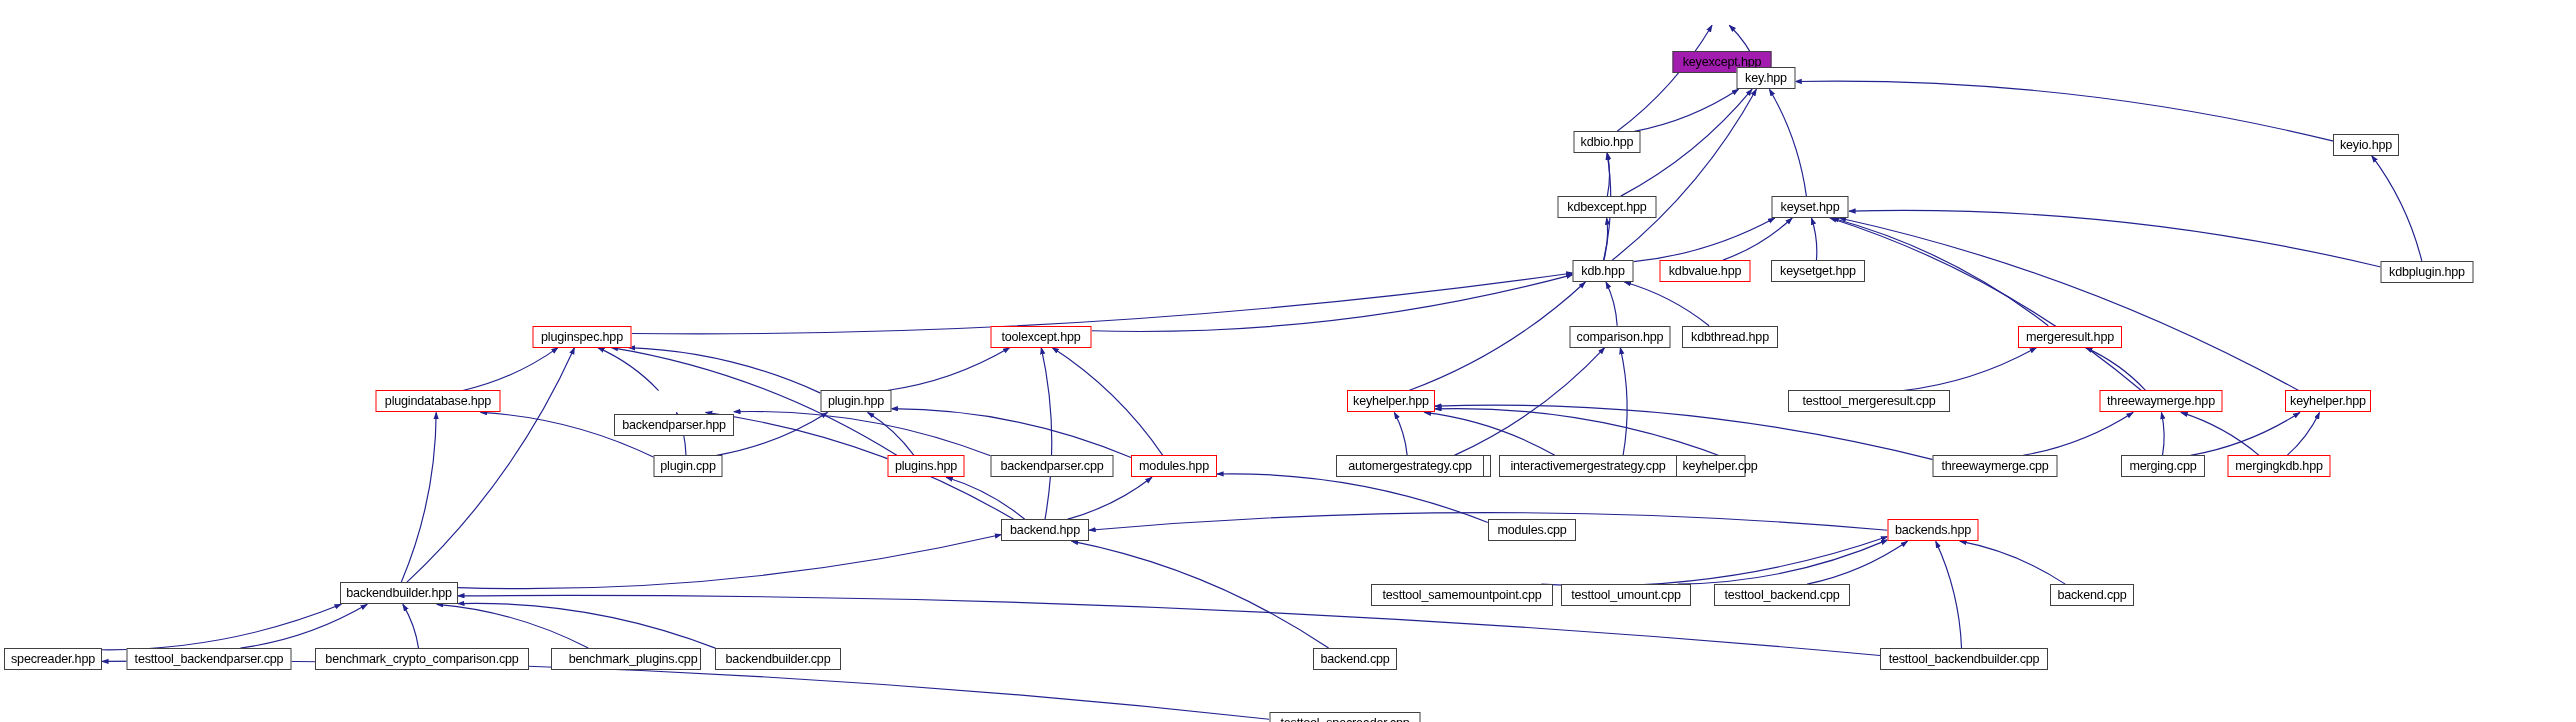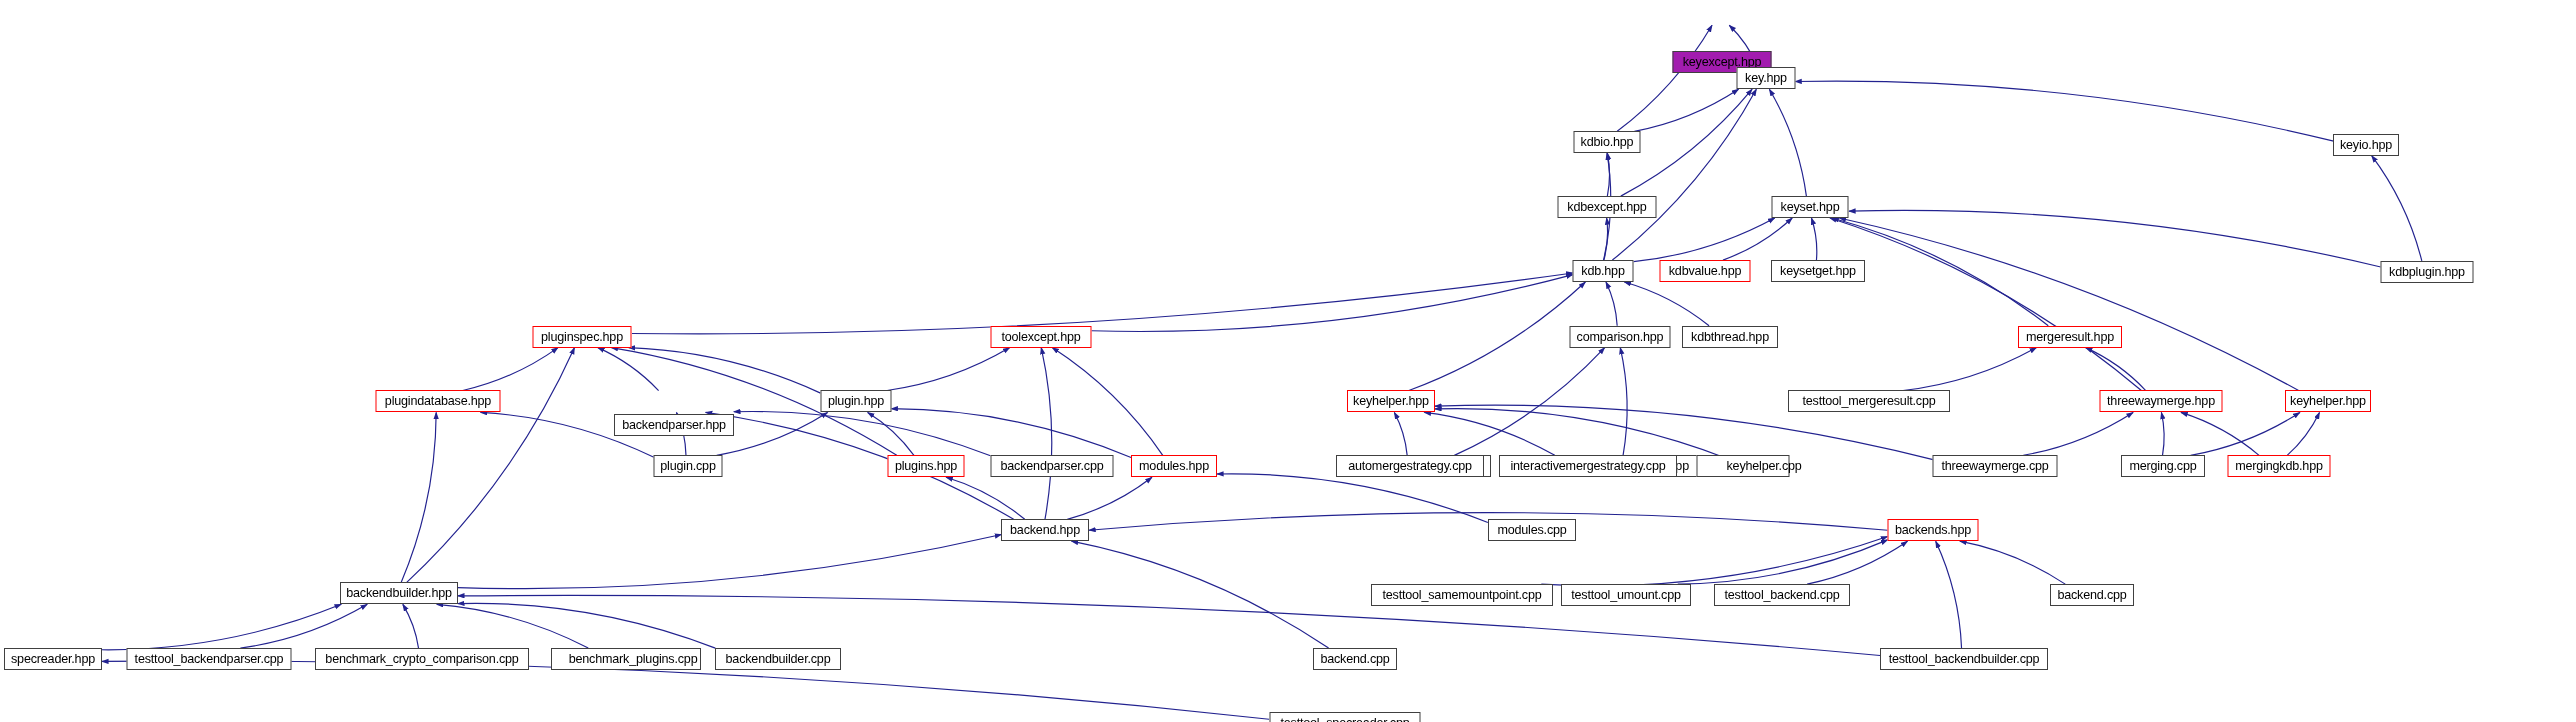--- a/index.html
+++ b/index.html
@@ -120,21 +120,21 @@
       <div class="node red" style="left: 1391px; top: 401px; width: 88px;">keyhelper.hpp</div>
       <div class="node" style="left: 1869px; top: 401px; width: 162px;">testtool_mergeresult.cpp</div>
       <div class="node red" style="left: 2161px; top: 401px; width: 123px;">threewaymerge.hpp</div>
       <div class="node red" style="left: 2328px; top: 401px; width: 86px;">keyhelper.hpp</div>
       <div class="node" style="left: 688px; top: 466px; width: 69px;">plugin.cpp</div>
       <div class="node red" style="left: 926px; top: 466px; width: 77px;">plugins.hpp</div>
       <div class="node" style="left: 1052px; top: 466px; width: 123px;">backendparser.cpp</div>
       <div class="node red" style="left: 1174px; top: 466px; width: 86px;">modules.hpp</div>
       <div class="node" style="left: 1439px; top: 466px; width: 104px;">comparison.cpp</div>
       <div class="node" style="left: 1623px; top: 466px; width: 153px;">testtool_comparison.cpp</div>
-      <div class="node" style="left: 1743px; top: 466px; width: 93px; padding-left: 48px;">keyhelper.cpp</div>
+      <div class="node" style="left: 1699px; top: 466px; width: 93px; padding-left: 48px;">keyhelper.cpp</div>
       <div class="node" style="left: 1410px; top: 466px; width: 148px;">automergestrategy.cpp</div>
       <div class="node" style="left: 1588px; top: 466px; width: 178px;">interactivemergestrategy.cpp</div>
       <div class="node" style="left: 1995px; top: 466px; width: 125px;">threewaymerge.cpp</div>
       <div class="node" style="left: 2163px; top: 466px; width: 84px;">merging.cpp</div>
       <div class="node red" style="left: 2279px; top: 466px; width: 103px;">mergingkdb.hpp</div>
       <div class="node" style="left: 1045px; top: 530px; width: 88px;">backend.hpp</div>
       <div class="node red" style="left: 1933px; top: 530px; width: 91px;">backends.hpp</div>
       <div class="node" style="left: 1532px; top: 530px; width: 88px;">modules.cpp</div>
       <div class="node" style="left: 399px; top: 593px; width: 118px;">backendbuilder.hpp</div>
       <div class="node" style="left: 1462px; top: 595px; width: 182px;">testtool_samemountpoint.cpp</div>

